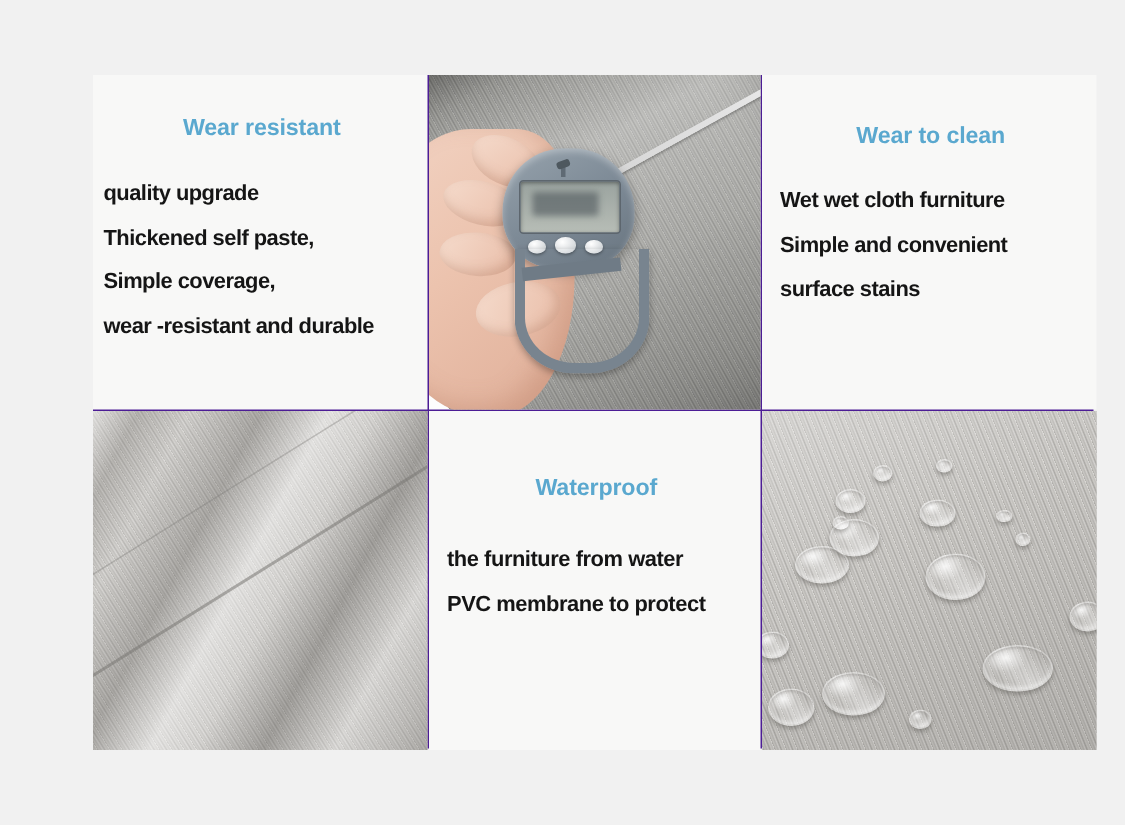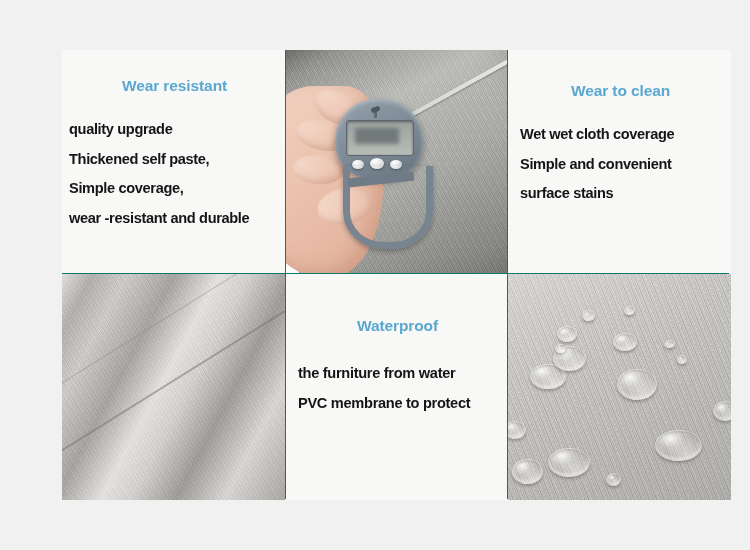--- a/index.html
+++ b/index.html
@@ -19,21 +19,21 @@
   #feature-grid {
     position: absolute;
     left: 62px;
     top: 50px;
     width: 667px;
     height: 449px;
     display: grid;
     grid-template-columns: 223px 221px 223px;
     grid-template-rows: 223px 226px;
     gap: 1px;
-    background: #0f766e;
+    background: #4c1d95;
   }
 
   .cell {
     position: relative;
     overflow: hidden;
   }
 
   
   .text-panel {
     background: #f8f8f7;
@@ -336,21 +336,21 @@
       <div class="stem"></div>
       <div class="knob"></div>
     </div>
     <div class="frame"></div>
     <div class="anvil"></div>
   </div>
 
   <div class="cell text-panel" id="panel-clean">
     <div class="panel-heading">Wear to clean</div>
     <div class="panel-body">
-      <div>Wet wet cloth coverage</div>
+      <div>Wet wet cloth furniture</div>
       <div>Simple and convenient</div>
       <div>surface stains</div>
     </div>
   </div>
 
   <div class="cell" id="photo-roll">
     <div class="diag-grain"></div>
     <div class="roll-shade"></div>
     <div class="seam"></div>
     <div class="seam2"></div>

